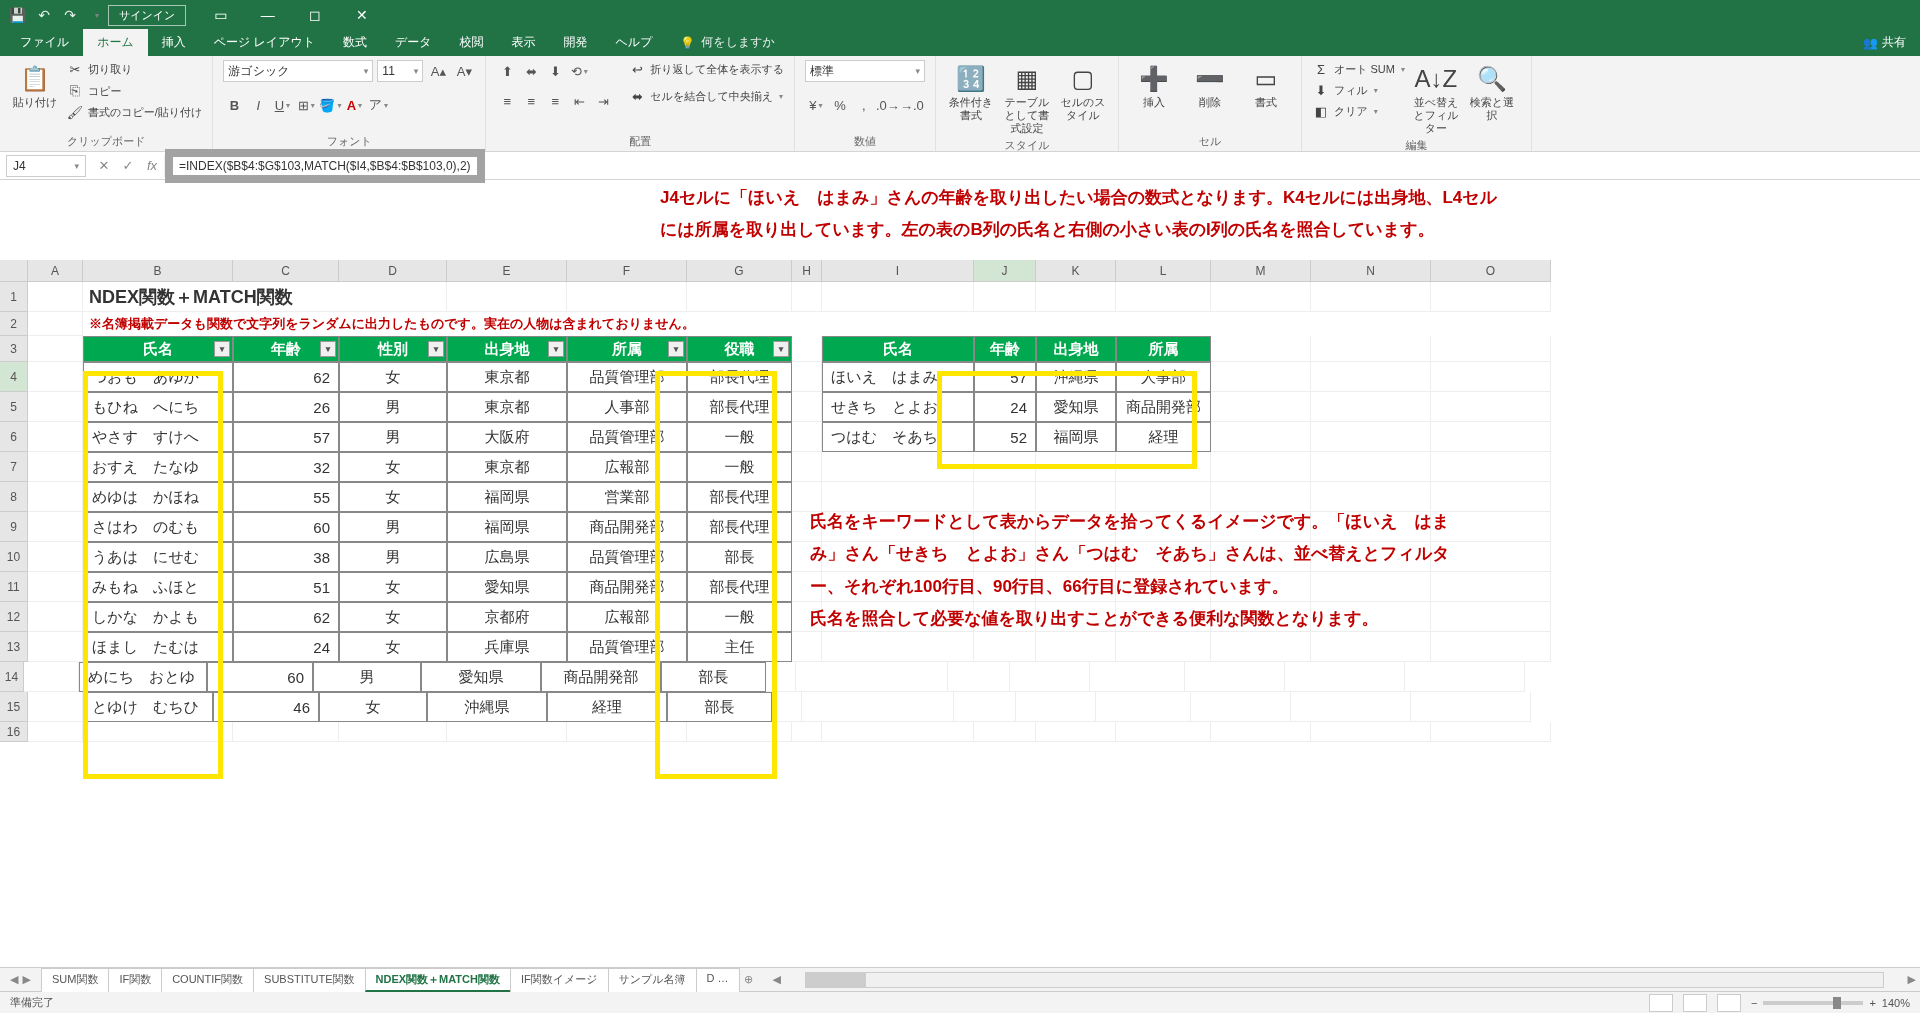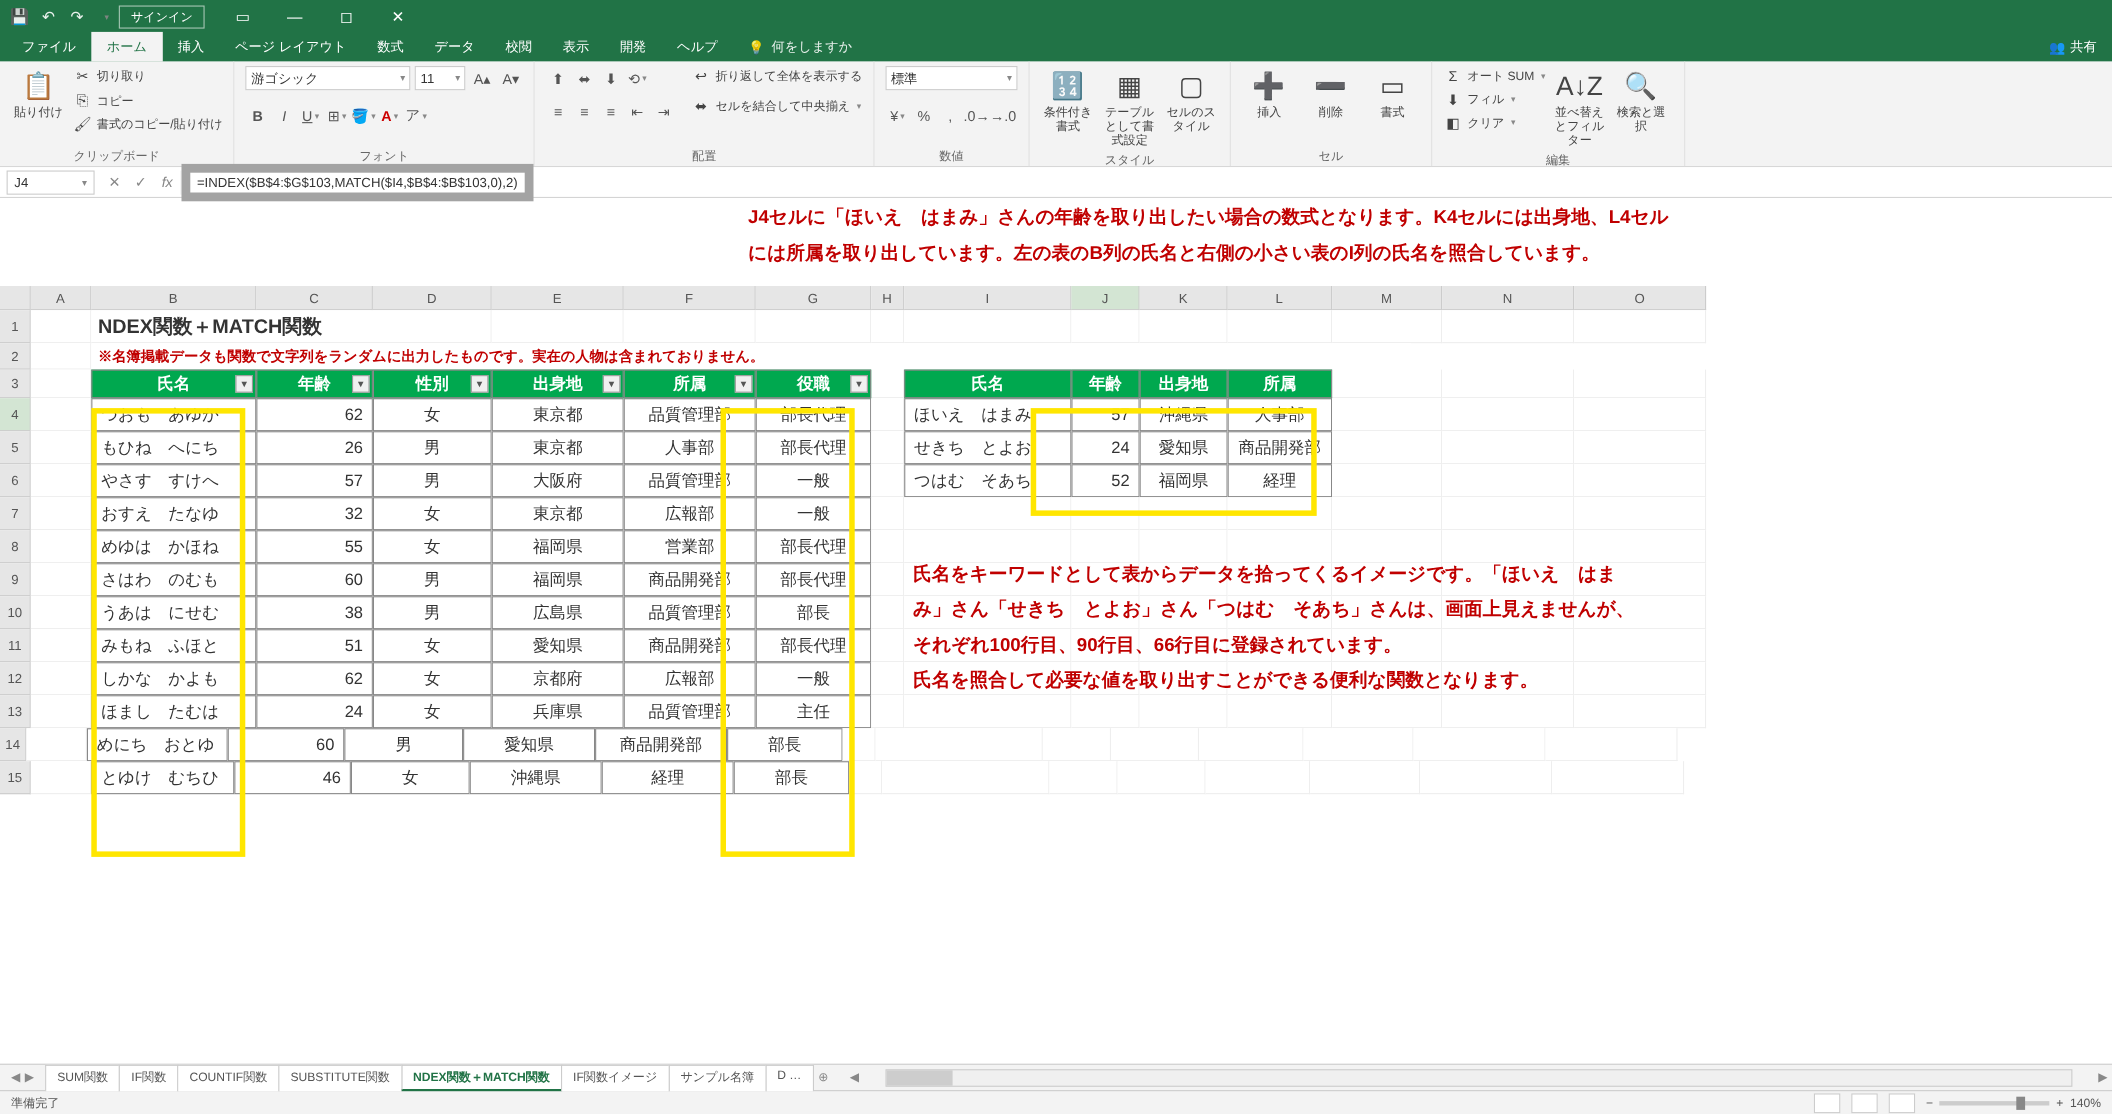--- a/index.html
+++ b/index.html
@@ -35,21 +35,21 @@
 .dd::after { content:"▾"; font-size:8px; color:#888; margin-left:2px; }
 
 
 .fbar { height:28px; display:flex; align-items:center; border-bottom:1px solid #d4d4d4; background:#fff; }
 .namebox { width:80px; border:1px solid #ccc; height:22px; margin:0 6px; display:flex; align-items:center; padding:0 6px; font-size:12px; }
 .fbar .fbtn { width:24px; height:22px; display:flex; align-items:center; justify-content:center; color:#888; font-size:13px; }
 .formula { flex:1; height:22px; padding:0 6px; font-size:12px; display:flex; align-items:center; border-left:1px solid #eee; }
 .formula-wrap { border:8px solid #a3a3a3; padding:2px 6px; margin-left:-6px; }
 
 
-.annot { position:absolute; color:#c00000; font-weight:bold; font-family:"HGP創英角ｺﾞｼｯｸUB","Yu Gothic",sans-serif; font-size:17px; line-height:1.9;margin-left:20px; }
+.annot { position:absolute; color:#c00000; font-weight:bold; font-family:"HGP創英角ｺﾞｼｯｸUB","Yu Gothic",sans-serif; font-size:17px; line-height:1.9; }
 
 
 .sheet-area { position:relative; flex:1; overflow:hidden; }
 .colhdr, .rowhdr { background:#e6e6e6; border:1px solid #ccc; border-top:none; border-left:none; display:flex; align-items:center; justify-content:center; font-size:12px; color:#555; height:22px; }
 .colhdr.sel, .rowhdr.sel { background:#d3e5d3; }
 .corner { background:#e6e6e6; border:1px solid #ccc; border-top:none; border-left:none; }
 .cell { border:1px solid #eee; border-top:none; border-left:none; height:30px; display:flex; align-items:center; padding:0 6px; font-size:15px; background:#fff; overflow:hidden; white-space:nowrap; }
 .row1 .cell { height:30px; font-size:18px; font-weight:bold; }
 .row2 .cell { height:24px; font-size:13px; color:#c00000; font-weight:bold; }
 .hdr-g { background:#00a84f !important; color:#fff; font-weight:bold; justify-content:center; border:1px solid #888 !important; position:relative; }
@@ -580,24 +580,42 @@
           <div class="cell tcell " style="width:105px">部長</div>
           <div class="cell" style="width:30px;height:30px"></div>
           <div class="cell" style="width:152px;height:30px"></div>
           <div class="cell" style="width:62px;height:30px"></div>
           <div class="cell" style="width:80px;height:30px"></div>
           <div class="cell" style="width:95px;height:30px"></div>
           <div class="cell" style="width:100px;height:30px"></div>
           <div class="cell" style="width:120px;height:30px"></div>
           <div class="cell" style="width:120px;height:30px"></div>
         </div>
-      </div>
-    </div>
-
-  <div class="annot" style="top:326px;left:810px;width:660px;white-space:pre-line">氏名をキーワードとして表からデータを拾ってくるイメージです。「ほいえ　はまみ」さん「せきち　とよお」さん「つはむ　そあち」さんは、画面上見えませんが、それぞれ100行目、90行目、66行目に登録されています。
+        <div style="display:flex">
+          <div class="rowhdr" style="width:28px;height:20px">16</div>
+          <div class="cell" style="width:55px;height:20px"></div>
+          <div class="cell" style="width:150px;height:20px"></div>
+          <div class="cell" style="width:106px;height:20px"></div>
+          <div class="cell" style="width:108px;height:20px"></div>
+          <div class="cell" style="width:120px;height:20px"></div>
+          <div class="cell" style="width:120px;height:20px"></div>
+          <div class="cell" style="width:105px;height:20px"></div>
+          <div class="cell" style="width:30px;height:20px"></div>
+          <div class="cell" style="width:152px;height:20px"></div>
+          <div class="cell" style="width:62px;height:20px"></div>
+          <div class="cell" style="width:80px;height:20px"></div>
+          <div class="cell" style="width:95px;height:20px"></div>
+          <div class="cell" style="width:100px;height:20px"></div>
+          <div class="cell" style="width:120px;height:20px"></div>
+          <div class="cell" style="width:120px;height:20px"></div>
+        </div>
+      </div>
+    </div>
+
+  <div class="annot" style="top:326px;left:810px;width:660px;white-space:pre-line">氏名をキーワードとして表からデータを拾ってくるイメージです。「ほいえ　はまみ」さん「せきち　とよお」さん「つはむ　そあち」さんは、並べ替えとフィルター、それぞれ100行目、90行目、66行目に登録されています。
 氏名を照合して必要な値を取り出すことができる便利な関数となります。</div>
 
   <div class="hl" style="top:191px;left:83px;width:140px;height:408px"></div>
   <div class="hl" style="top:191px;left:655px;width:122px;height:408px"></div>
   <div class="hl" style="top:191px;left:937px;width:260px;height:98px"></div>
 </div>
 
 <div class="sheettabs">
   <div class="nav">
       <span>◀</span>

